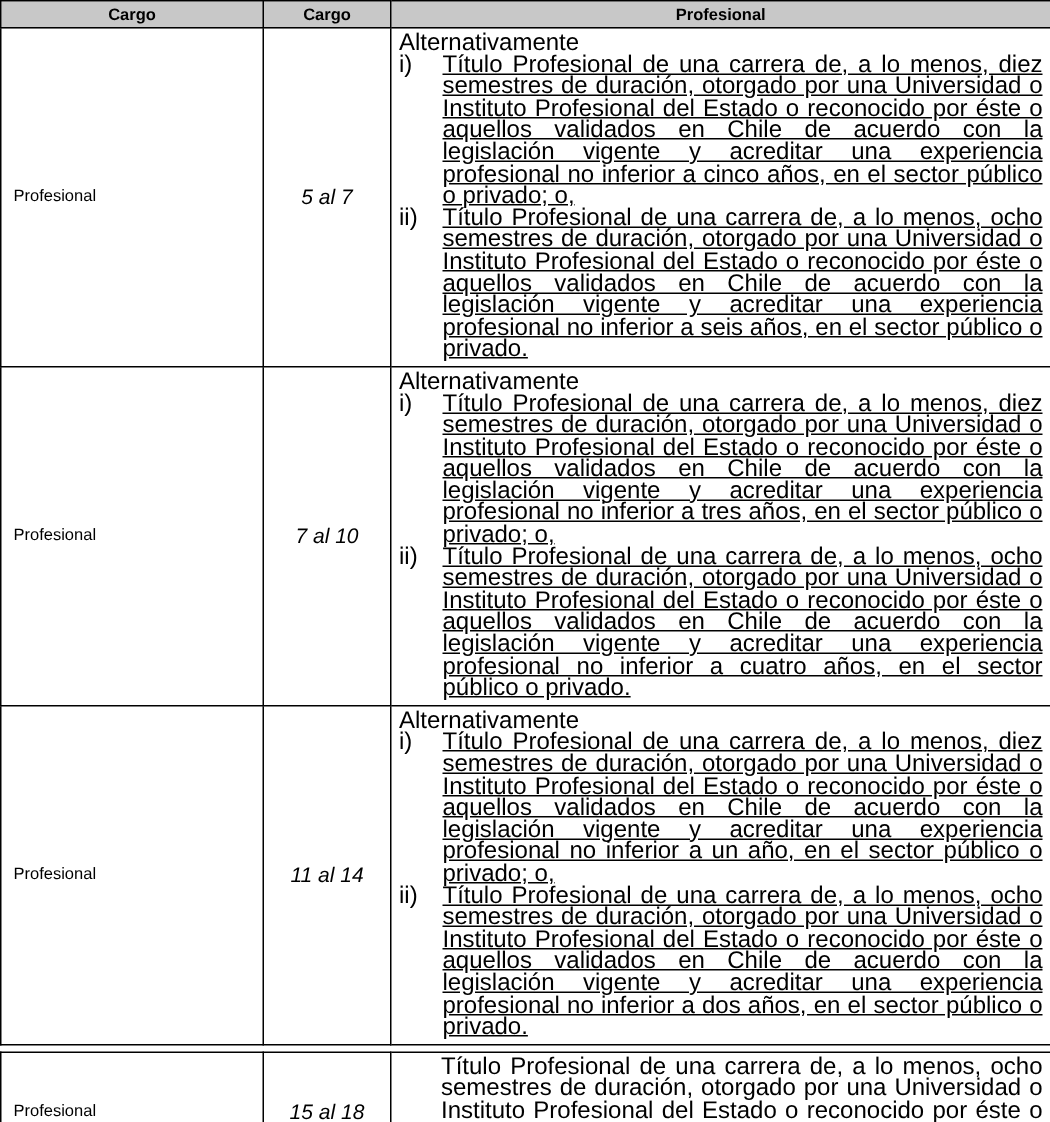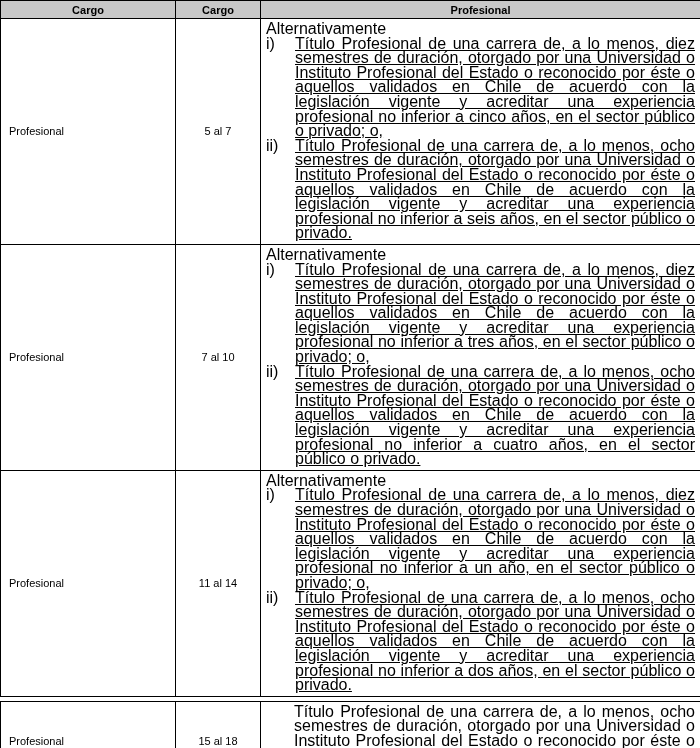--- a/index.html
+++ b/index.html
@@ -33,23 +33,24 @@
     height: 18px;
     padding: 2px 0;
   }
   .cell-cargo {
     font-size: 11px;
     vertical-align: middle;
     text-align: left;
     padding-left: 8px;
   }
   .cell-grado {
-    font-size: 11px;
+    font-size: 14px;
     vertical-align: middle;
     text-align: center;
+    font-style: italic;
   }
   .cell-req {
     font-size: 16px;
     line-height: 14.6px;
     vertical-align: top;
     padding: 3px 5px 3px 5px;
   }
   .cell-req-middle {
     vertical-align: middle;
   }

